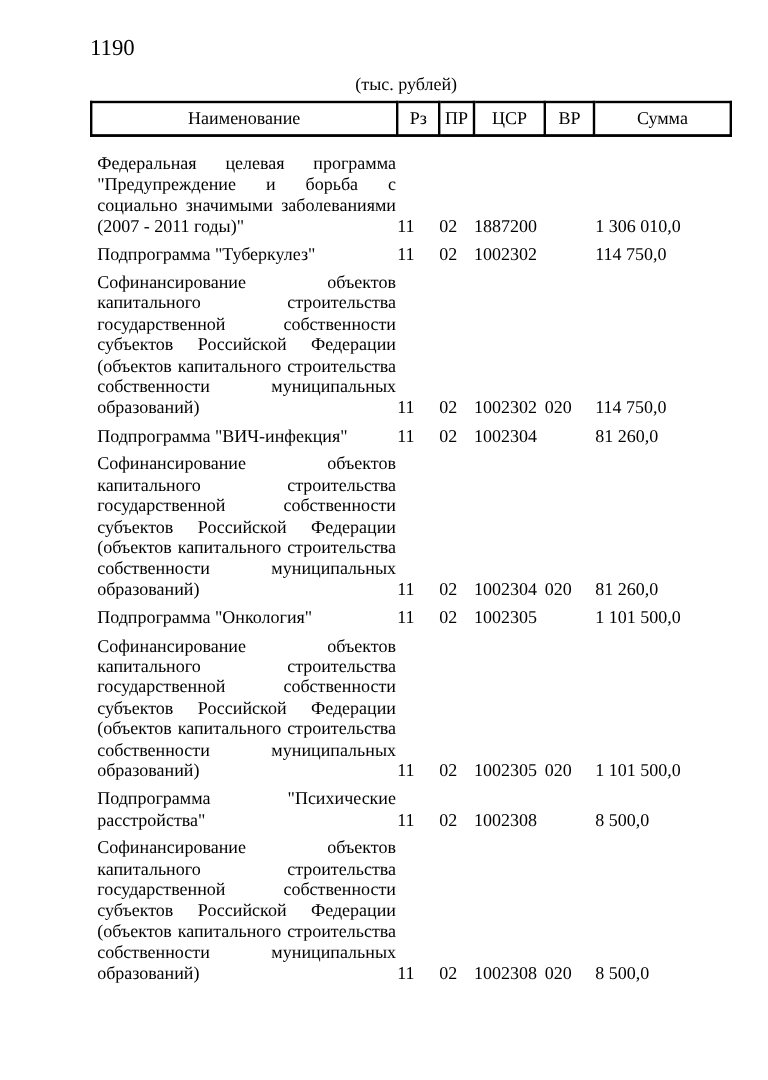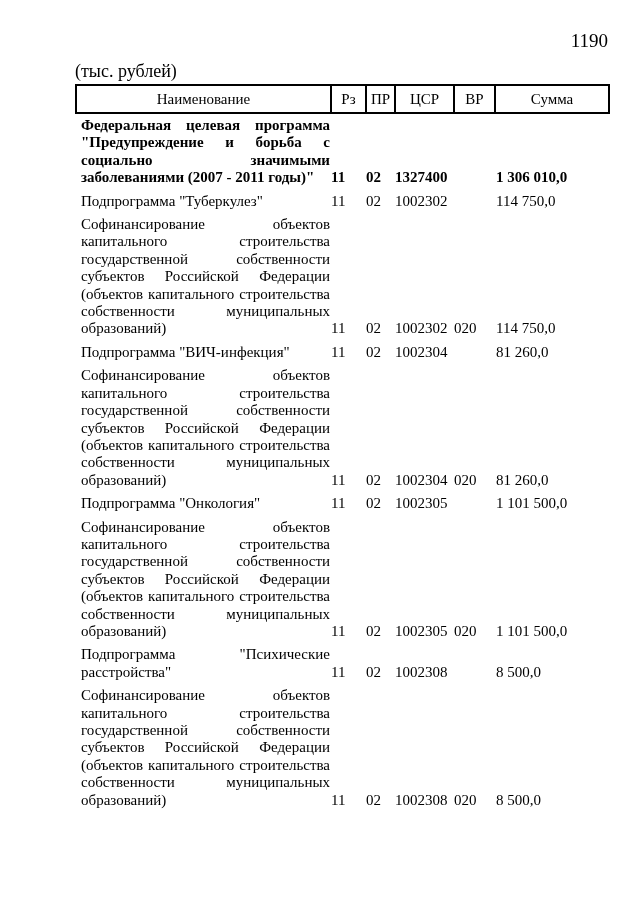--- a/index.html
+++ b/index.html
@@ -9,27 +9,27 @@
     color: #000000;
     font-family: "Liberation Serif", serif;
     overflow: hidden;
   }
   .content {
     padding-top: 30px;
     margin-left: 75px;
     width: 533px;
   }
   .page-number {
-    text-align: right;
+    text-align: left;
     font-size: 19px;
     line-height: 22px;
   }
   .units-note {
-    text-align: left;
-    font-size: 18px;
+    text-align: center;
+    font-size: 15px;
     line-height: 18px;
     margin-top: 10px;
     margin-bottom: 4px;
     padding-right: 6px;
   }
   table.budget-table {
     border-collapse: collapse;
     table-layout: fixed;
     width: 533px;
     font-size: 15px;
@@ -49,21 +49,21 @@
     height: 26px;
     padding: 0 2px;
     margin-top: 10px;
   }
   tbody td {
     vertical-align: bottom;
     padding-top: 5px;
     line-height: 17.4px;
     font-size: 15px;
   }
-  tbody tr:first-child td { padding-top: 3px; font-weight: bold; }
+  tbody tr:first-child td { padding-top: 15px; }
   td.c-name {
     text-align: justify;
     text-align-last: left;
     padding-left: 5px;
     padding-right: 1px;
   }
   td.c-rz, td.c-pr, td.c-csr, td.c-vr { text-align: left; padding-left: 0; padding-right: 0; }
   td.c-sum { padding-right: 8px; }
 </style>
 </head>
@@ -91,21 +91,21 @@
         <th>ЦСР</th>
         <th>ВР</th>
         <th>Сумма</th>
       </tr>
     </thead>
     <tbody>
       <tr>
         <td class="c-name">Федеральная целевая программа "Предупреждение и борьба с социально значимыми заболеваниями (2007 - 2011 годы)"</td>
         <td class="c-rz">11</td>
         <td class="c-pr">02</td>
-        <td class="c-csr">1327400</td>
+        <td class="c-csr">1887200</td>
         <td class="c-vr"></td>
         <td class="c-sum">1 306 010,0</td>
       </tr>
         <tr>
         <td class="c-name">Подпрограмма "Туберкулез"</td>
         <td class="c-rz">11</td>
         <td class="c-pr">02</td>
         <td class="c-csr">1002302</td>
         <td class="c-vr"></td>
         <td class="c-sum">114 750,0</td>

